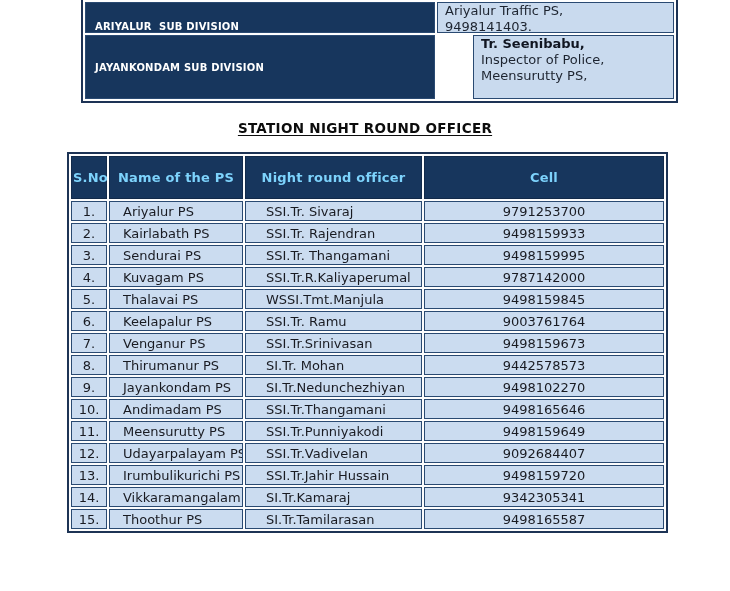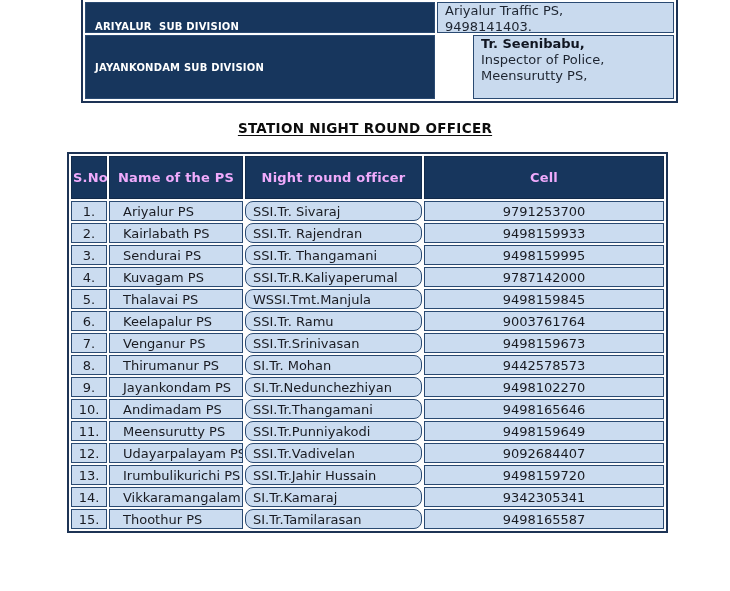--- a/index.html
+++ b/index.html
@@ -91,41 +91,41 @@
     border-collapse: separate;
     border-spacing: 2px;
     border: 2px solid #1d3355;
     background: #fdfdfd;
   }
   table.officer-table th {
     box-sizing: border-box;
     height: 43px;
     background: #17365d;
     border: 1px solid #122a4a;
-    color: #f0abfc;
+    color: #7dd3fc;
     font-size: 13px;
     font-weight: bold;
     text-align: center;
     vertical-align: middle;
     letter-spacing: 0.2px;
   }
   table.officer-table td {
     box-sizing: border-box;
     height: 20px;
     background: #cbdcf0;
     border: 1px solid #2a4a72;
     color: #191b22;
     font-size: 13px;
     vertical-align: middle;
     overflow: hidden;
     white-space: nowrap;
   }
   td.c-sno  { text-align: center; }
   td.c-ps   { padding-left: 13px; }
-  td.c-off  { padding-left: 7px; border-radius: 8px; }
+  td.c-off  { padding-left: 20px; }
   td.c-cell { text-align: center; }
 </style>
 </head>
 <body>
 
 <div class="page">
 
   <div class="division-table">
     <div class="d-row row-a">
       <div class="d-cell navy">

